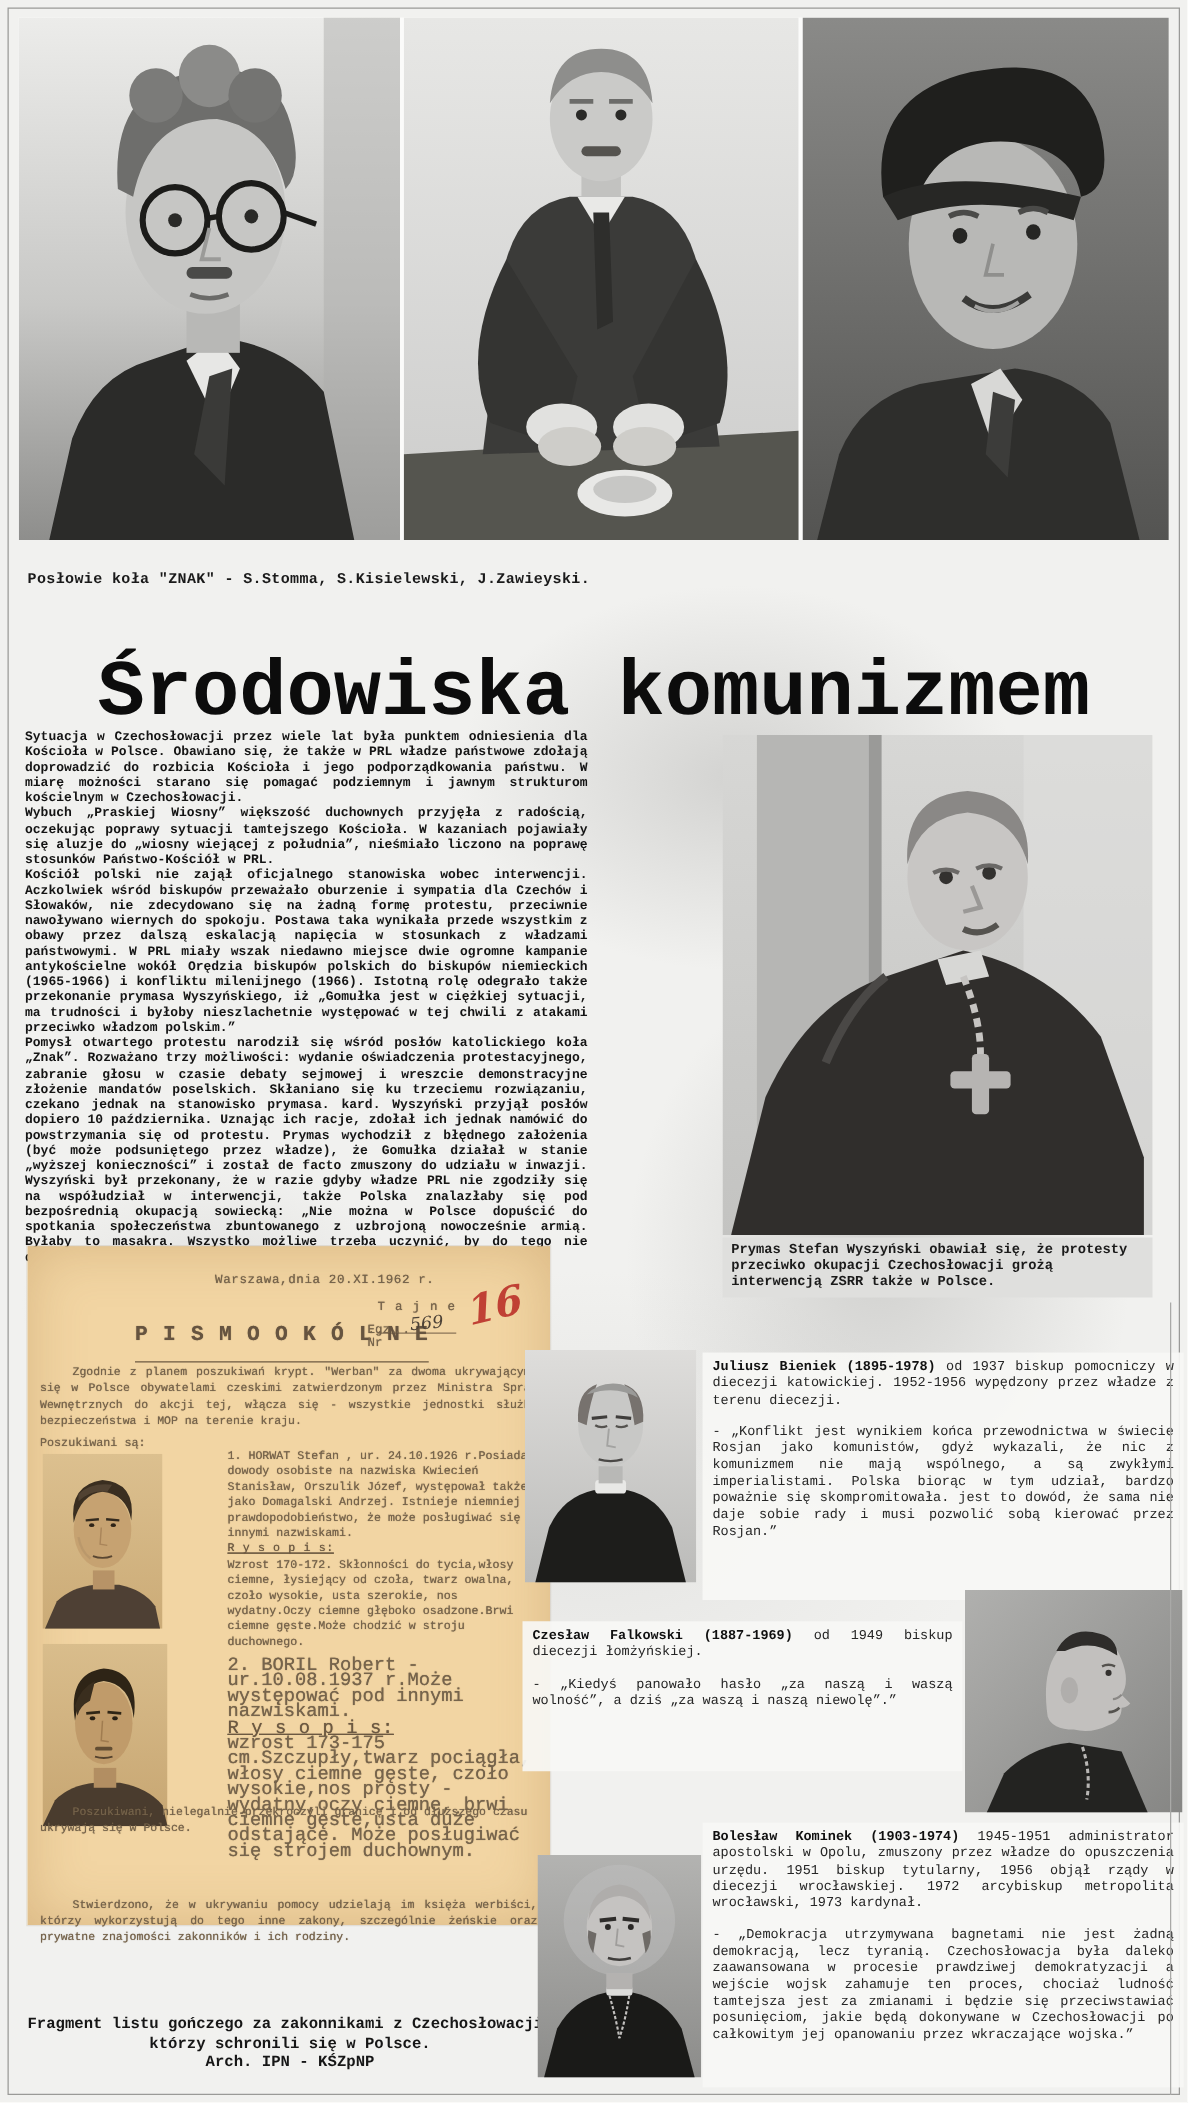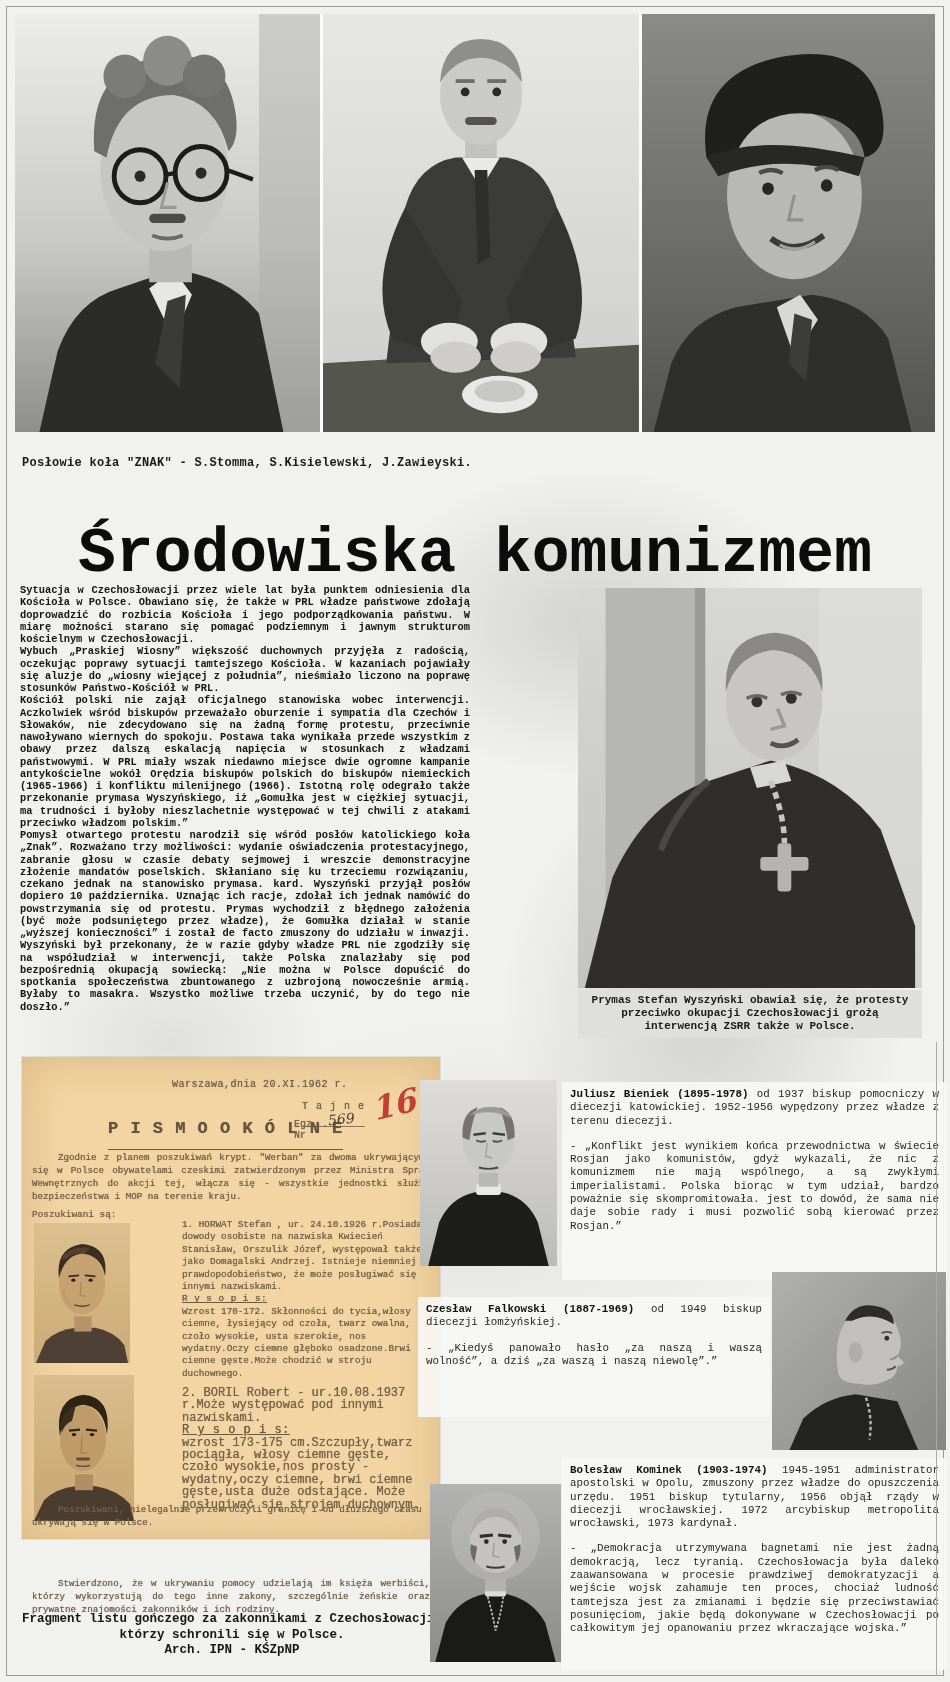--- a/index.html
+++ b/index.html
@@ -23,40 +23,40 @@
   .top-caption{position:absolute;left:22px;top:456px;font-size:12px;font-weight:700;color:#1a1a1a;letter-spacing:.3px;}
 
   .main-title{position:absolute;left:0;right:0;top:478px;text-align:center;font-size:63px;font-weight:700;color:#0c0c0c;letter-spacing:0px;line-height:70px;}
 
   
   .main-text{position:absolute;left:20px;top:584px;width:450px;font-size:10.4px;line-height:12.25px;font-weight:700;color:#141414;text-align:justify;}
   .main-text p{margin:0;}
 
   .wysz-photo{position:absolute;left:578px;top:588px;width:344px;height:400px;}
   .wysz-photo svg{display:block;width:100%;height:100%;}
-  .wysz-caption{position:absolute;left:578px;top:990px;width:344px;box-sizing:border-box;padding:4px 7px;background:#dfdfdd;font-size:11px;line-height:13.2px;font-weight:700;color:#1a1a1a;text-align:center;}
+  .wysz-caption{position:absolute;left:578px;top:990px;width:344px;box-sizing:border-box;padding:4px 7px;background:#dfdfdd;font-size:11px;line-height:13.2px;font-weight:700;color:#1a1a1a;}
 
   
-  .doc{position:absolute;left:22px;top:1057px;width:418px;height:482px;background:#f2d5a3;box-shadow:inset 0 0 46px rgba(150,105,45,.28), 0 0 0 1px rgba(120,90,40,.12);color:#76644c;}
+  .doc{position:absolute;left:22px;top:997px;width:418px;height:543px;background:#f2d5a3;box-shadow:inset 0 0 46px rgba(150,105,45,.28), 0 0 0 1px rgba(120,90,40,.12);color:#76644c;}
   .doc *{position:absolute;margin:0;}
   .doc .blur{text-shadow:0 0 .7px rgba(100,80,55,.85);}
   .doc-date{left:150px;top:22px;font-size:10px;letter-spacing:.5px;}
   .doc-secret{left:280px;top:44px;font-size:10px;letter-spacing:1px;border-bottom:1px solid #8a7458;padding-bottom:14px;}
   .doc-heading{left:86px;top:62px;font-size:17px;font-weight:700;letter-spacing:1px;border-bottom:1.5px solid #6d5a42;padding-bottom:11px;color:#665440;}
   .doc-egz{left:272px;top:62px;font-size:10px;}
   .doc-egz .dots{letter-spacing:1px;}
   .hand-569{left:306px;top:54px;font-family:"DejaVu Serif",serif;font-style:italic;font-size:14px;color:#4c4136;transform:rotate(-5deg);}
   .hand-16{left:352px;top:28px;font-family:"DejaVu Serif",serif;font-style:italic;font-size:32px;font-weight:700;color:#c04034;transform:rotate(-14deg) skewX(-6deg);}
   .doc-intro{left:10px;top:94px;width:398px;font-size:9.2px;line-height:13px;text-indent:26px;text-align:justify;}
   .doc-wanted{left:10px;top:152px;font-size:9.4px;}
   .mug1{left:12px;top:166px;width:96px;height:140px;}
   .mug2{left:12px;top:318px;width:100px;height:146px;}
   .mug1 svg,.mug2 svg{width:100%;height:100%;display:block;}
   .doc-item1{left:160px;top:162px;width:252px;font-size:9.3px;line-height:12.4px;}
-  .doc-item2{left:160px;top:330px;width:252px;font-size:12px;line-height:12.4px;}
+  .doc-item2{left:160px;top:330px;width:252px;font-size:15px;line-height:12.4px;}
   .doc-item1 p,.doc-item2 p{position:static;}
   .rys-label{text-decoration:underline;letter-spacing:.5px;color:#6c5942;}
   .doc-close1{left:10px;top:446px;width:398px;font-size:9.2px;line-height:13px;text-indent:26px;}
   .doc-close2{left:10px;top:476px;width:398px;font-size:9.2px;line-height:13px;text-indent:26px;text-align:justify;margin-top:44px;}
 
   .doc-caption{position:absolute;left:12px;top:1612px;width:440px;font-size:12.5px;line-height:15.5px;font-weight:700;color:#161616;}
   .doc-caption p{margin:0;text-align:center;}
 
   
   .bio-box{position:absolute;box-sizing:border-box;background:rgba(247,247,245,.92);padding:6px 8px;font-size:10.8px;line-height:13.3px;color:#262626;text-align:justify;}

